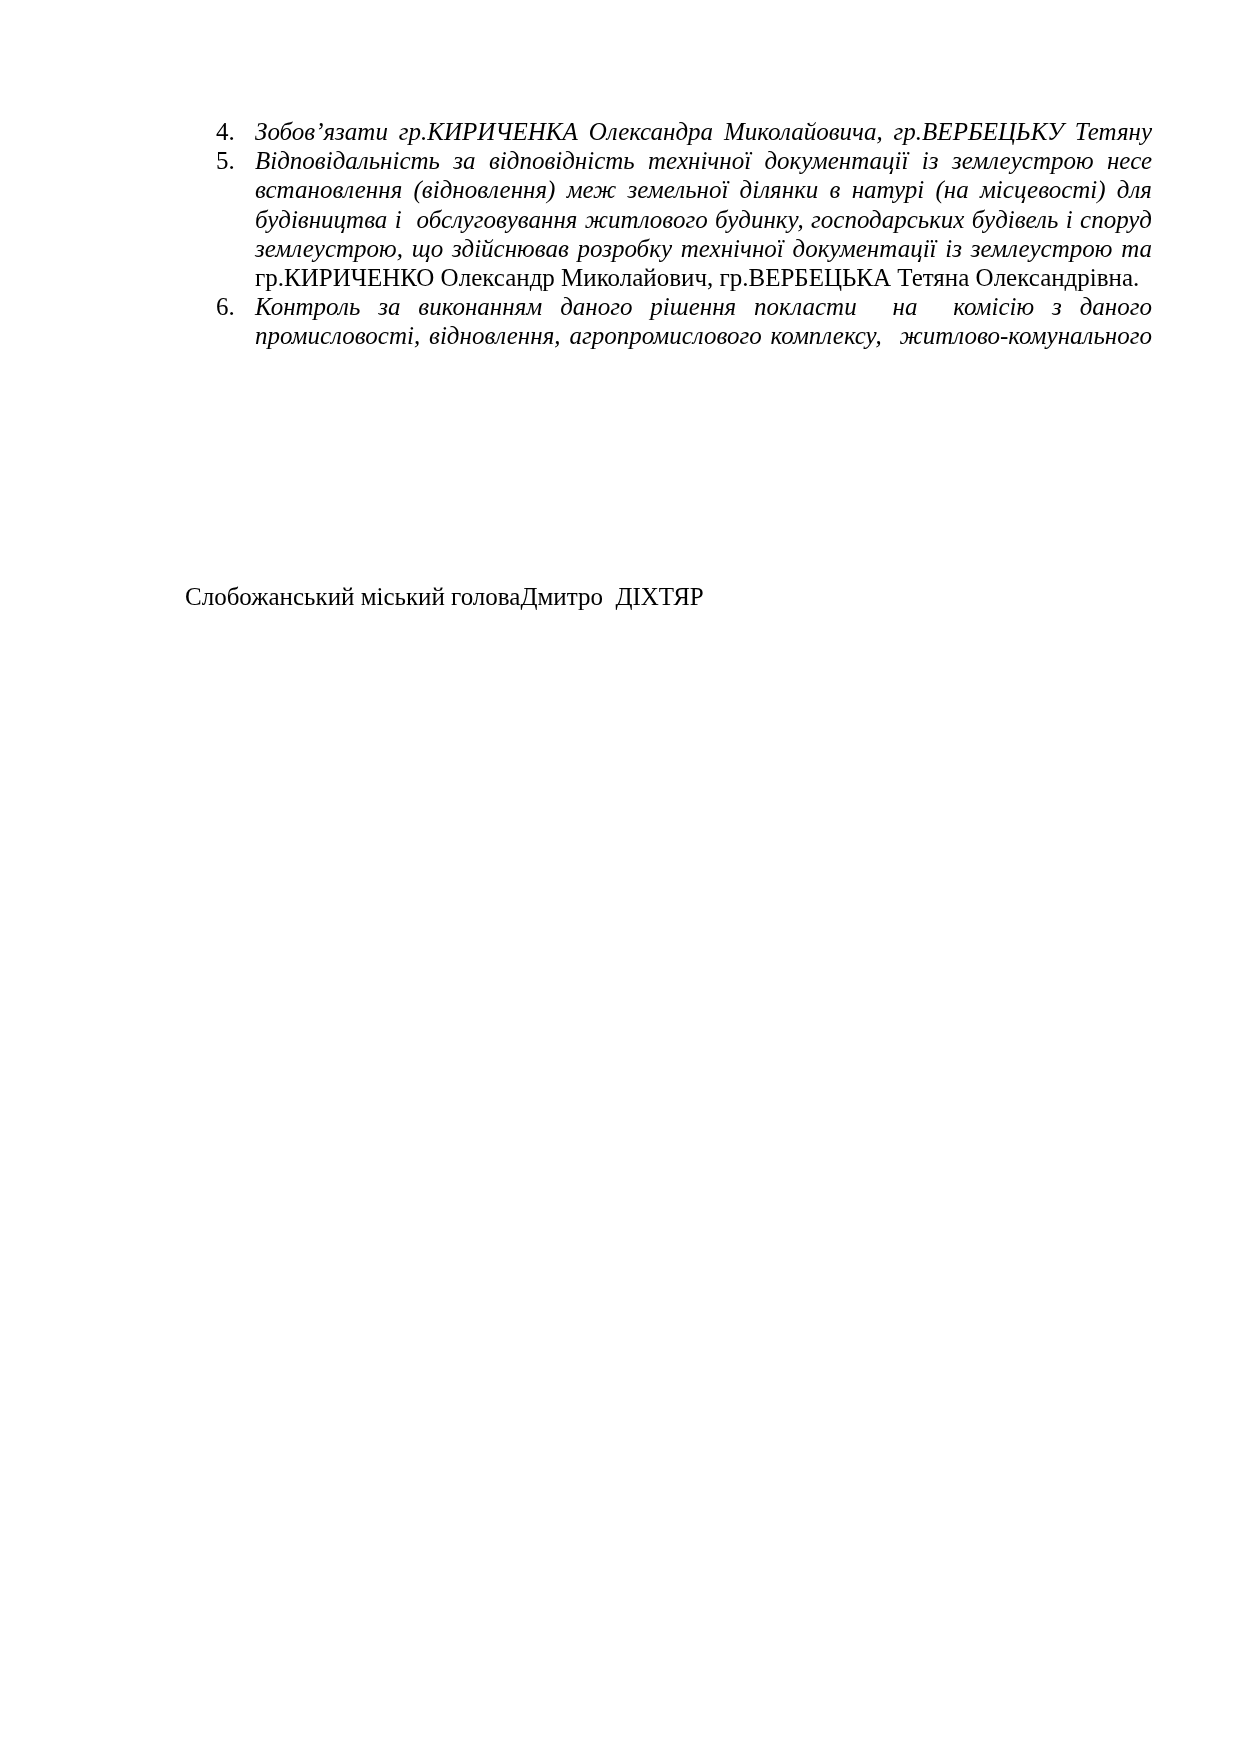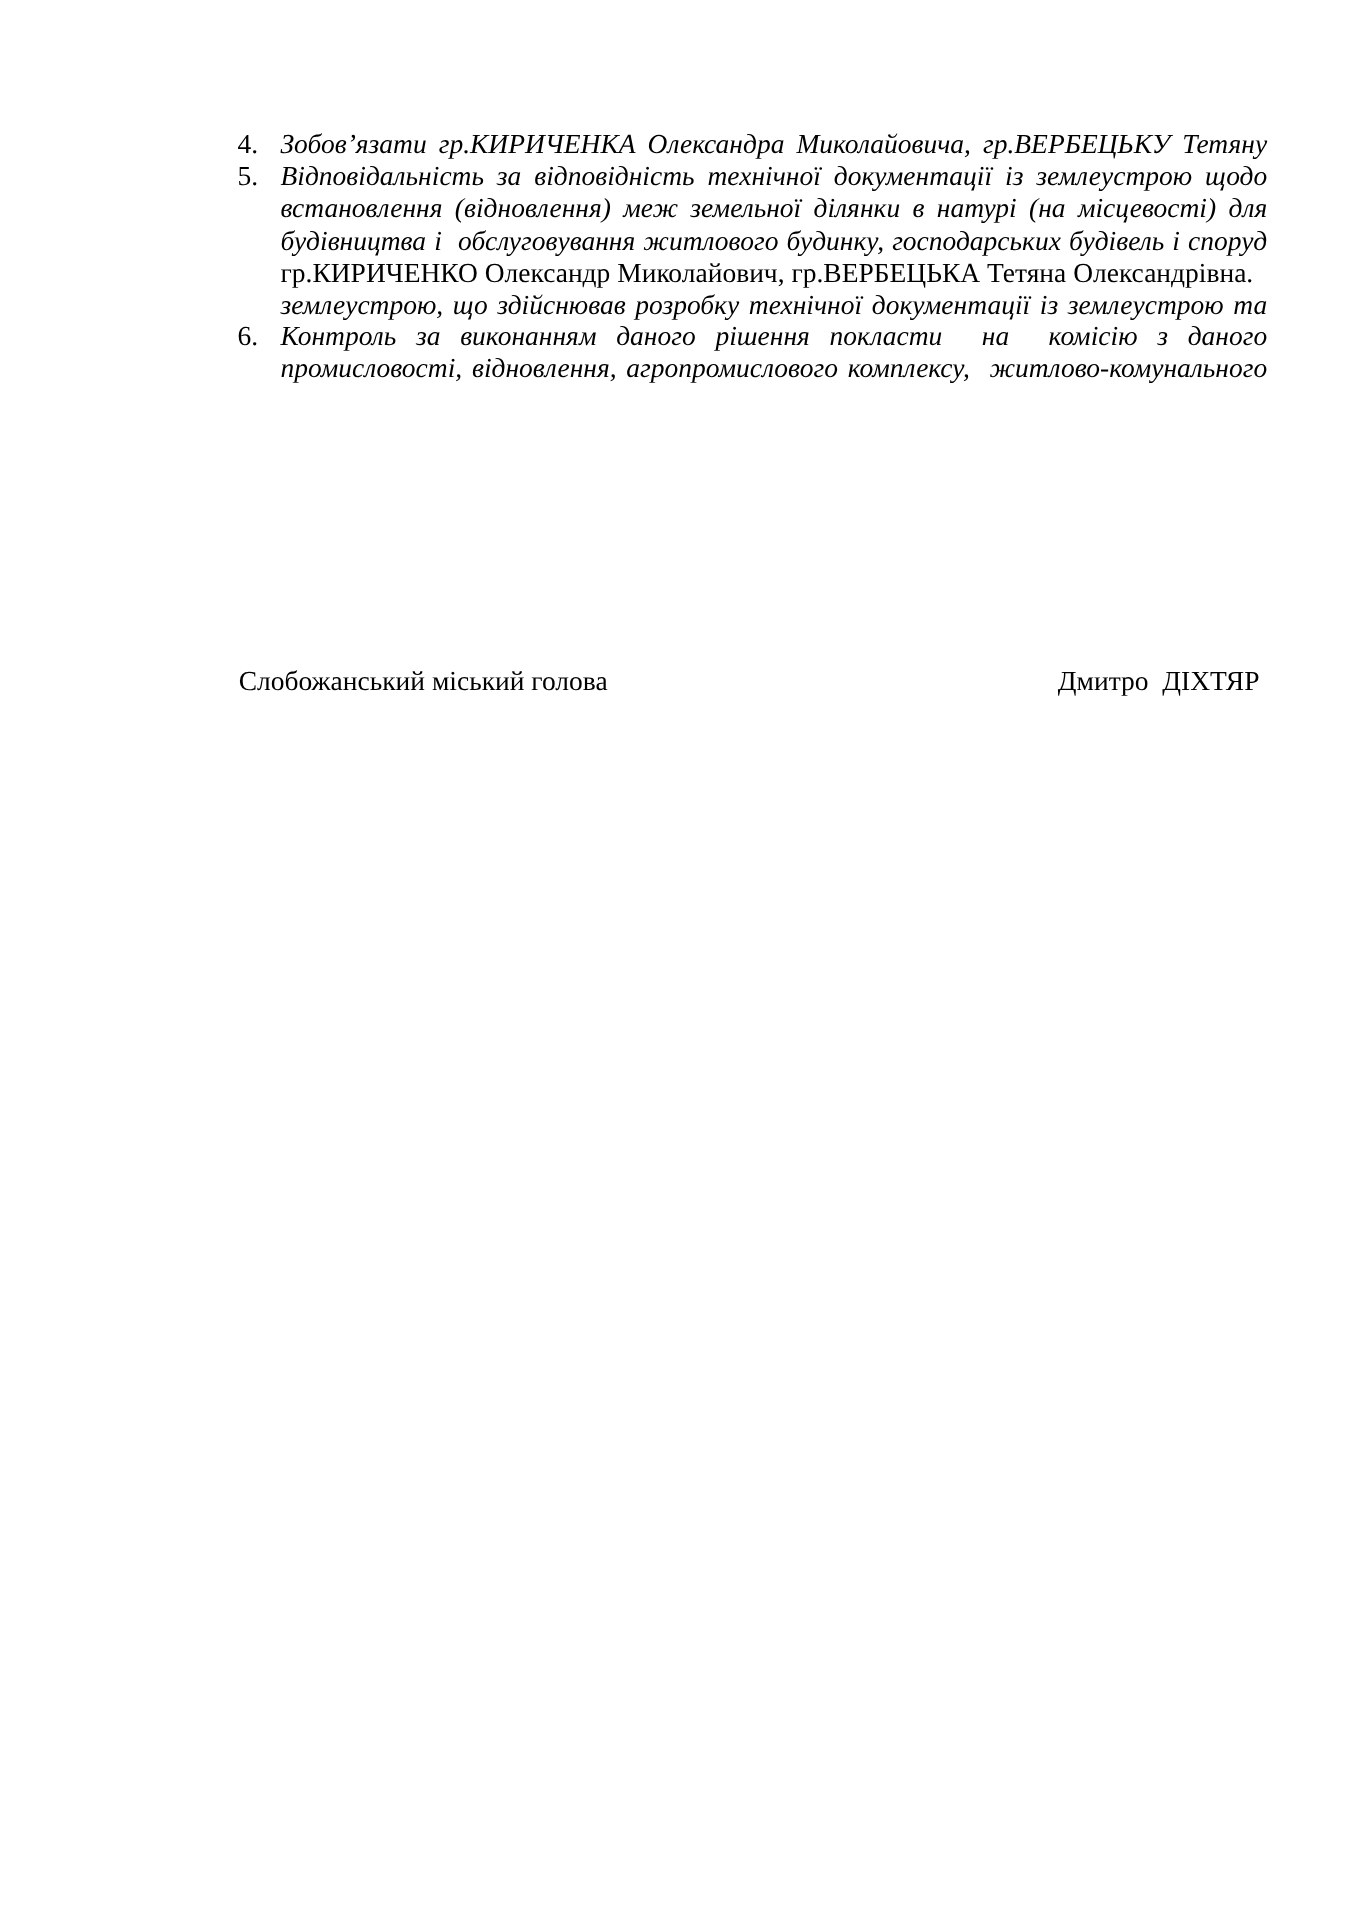--- a/index.html
+++ b/index.html
@@ -38,50 +38,48 @@
     text-align-last: left;
     white-space: pre-wrap;
   }
   .line.just {
     text-align-last: justify;
     font-style: italic;
   }
   .signature {
     position: absolute;
     left: 185px;
-    top: 605px;
+    top: 582px;
     width: 928px;
     display: flex;
-    justify-content: space-between;
     white-space: pre-wrap;
-    margin-left: 32px;
   }
 </style>
 </head>
 <body>
 
 <div class="page">
 
   <div class="list">
 
     <div class="item">
       <span class="num">4.</span>
       <div class="body">
         <div class="line just">Зобов’язати гр.КИРИЧЕНКА Олександра Миколайовича, гр.ВЕРБЕЦЬКУ Тетяну</div>
       </div>
     </div>
 
     <div class="item">
       <span class="num">5.</span>
       <div class="body">
-        <div class="line just">Відповідальність за відповідність технічної документації із землеустрою щодо</div>
+        <div class="line just">Відповідальність за відповідність технічної документації із землеустрою несе</div>
         <div class="line just">встановлення (відновлення) меж земельної ділянки в натурі (на місцевості) для</div>
         <div class="line just">будівництва і  обслуговування житлового будинку, господарських будівель і споруд</div>
+        <div class="line just">землеустрою, що здійснював розробку технічної документації із землеустрою та</div>
         <div class="line">гр.КИРИЧЕНКО Олександр Миколайович, гр.ВЕРБЕЦЬКА Тетяна Олександрівна.</div>
-        <div class="line just">землеустрою, що здійснював розробку технічної документації із землеустрою та</div>
       </div>
     </div>
 
     <div class="item">
       <span class="num">6.</span>
       <div class="body">
         <div class="line just">Контроль за виконанням даного рішення покласти  на  комісію з даного</div>
         <div class="line just">промисловості, відновлення, агропромислового комплексу,  житлово-комунального</div>
       </div>
     </div>

